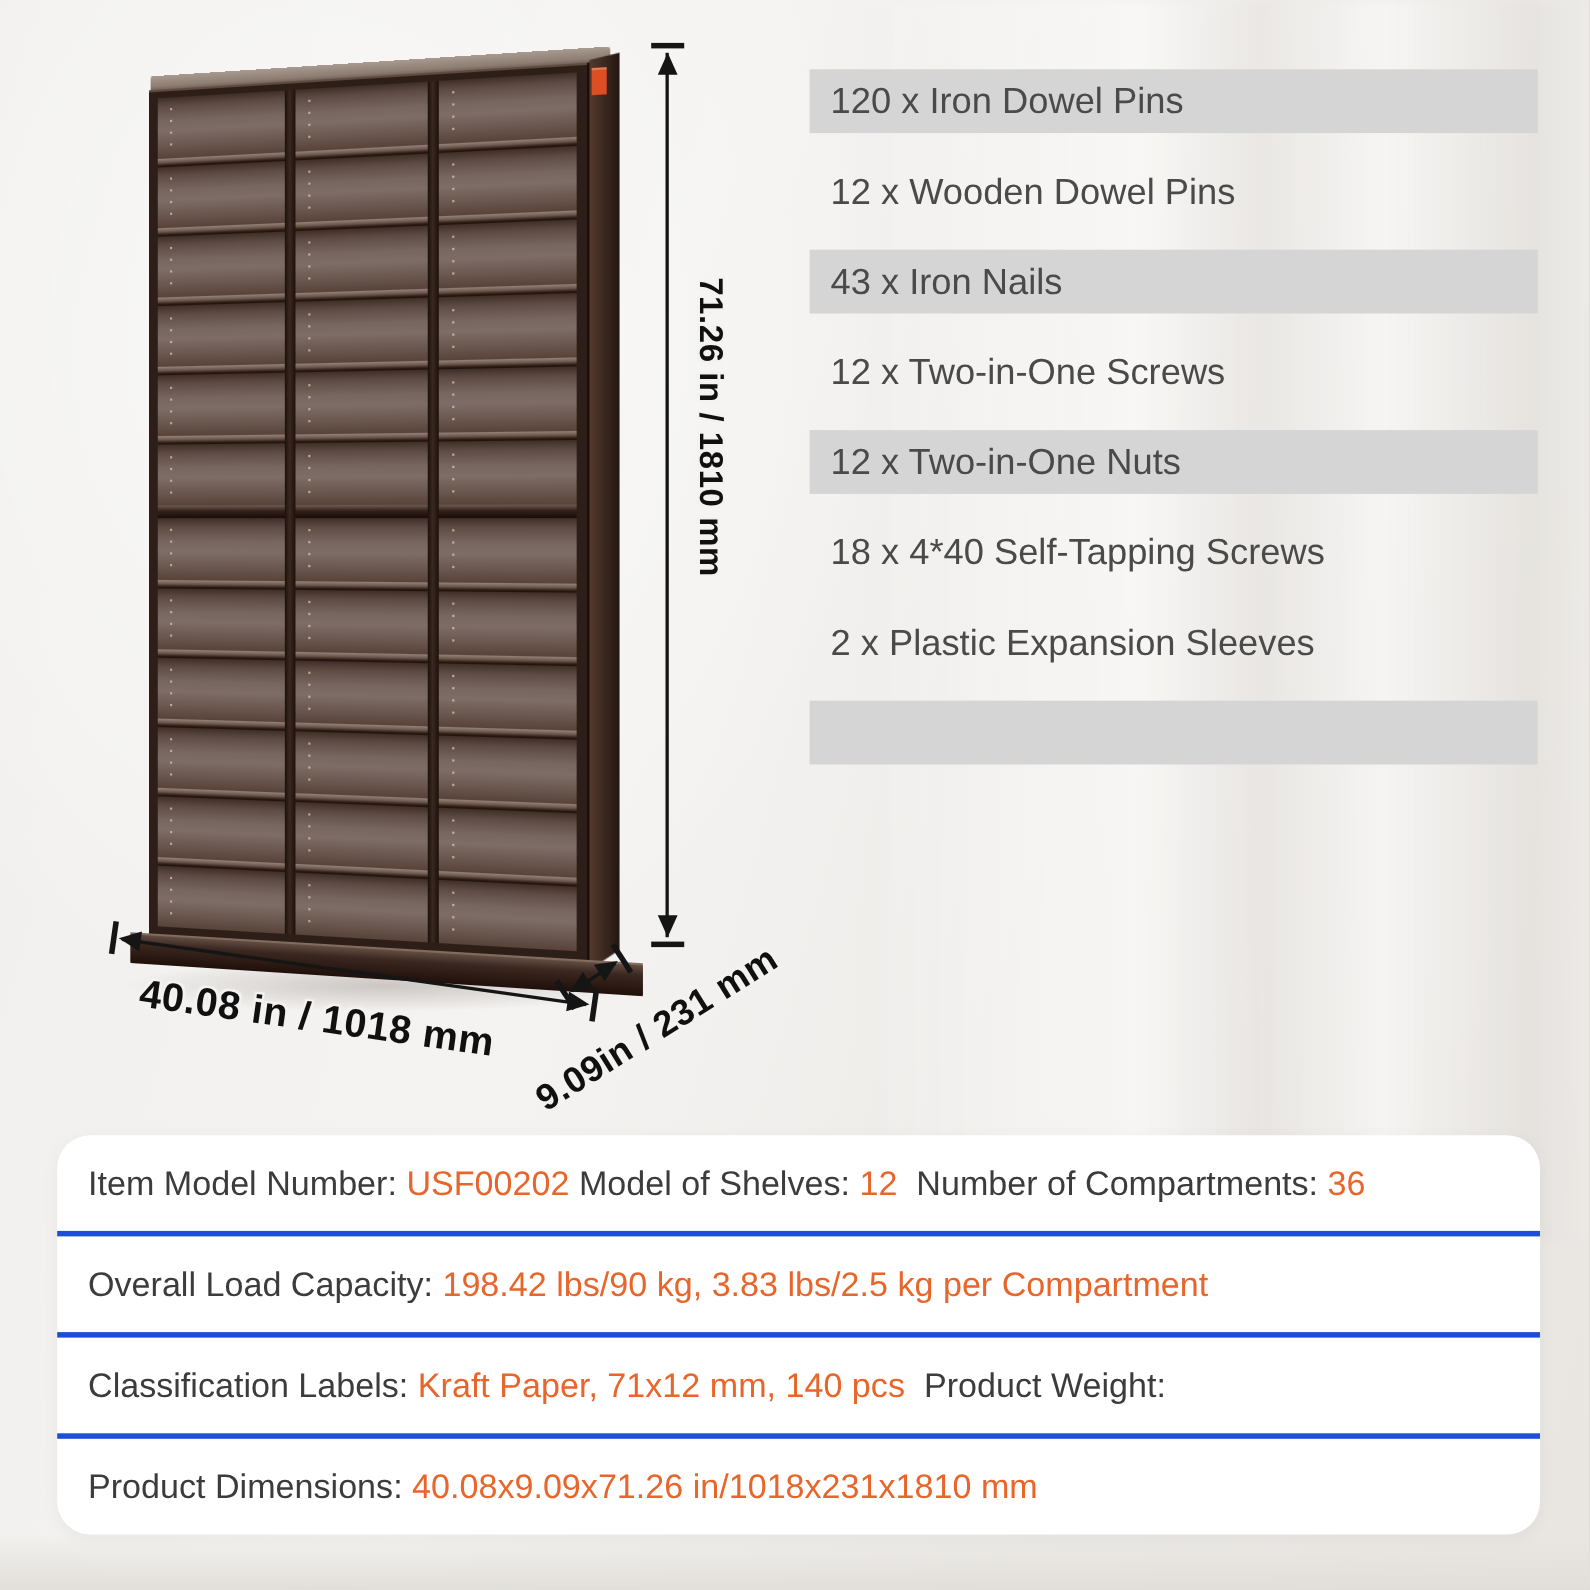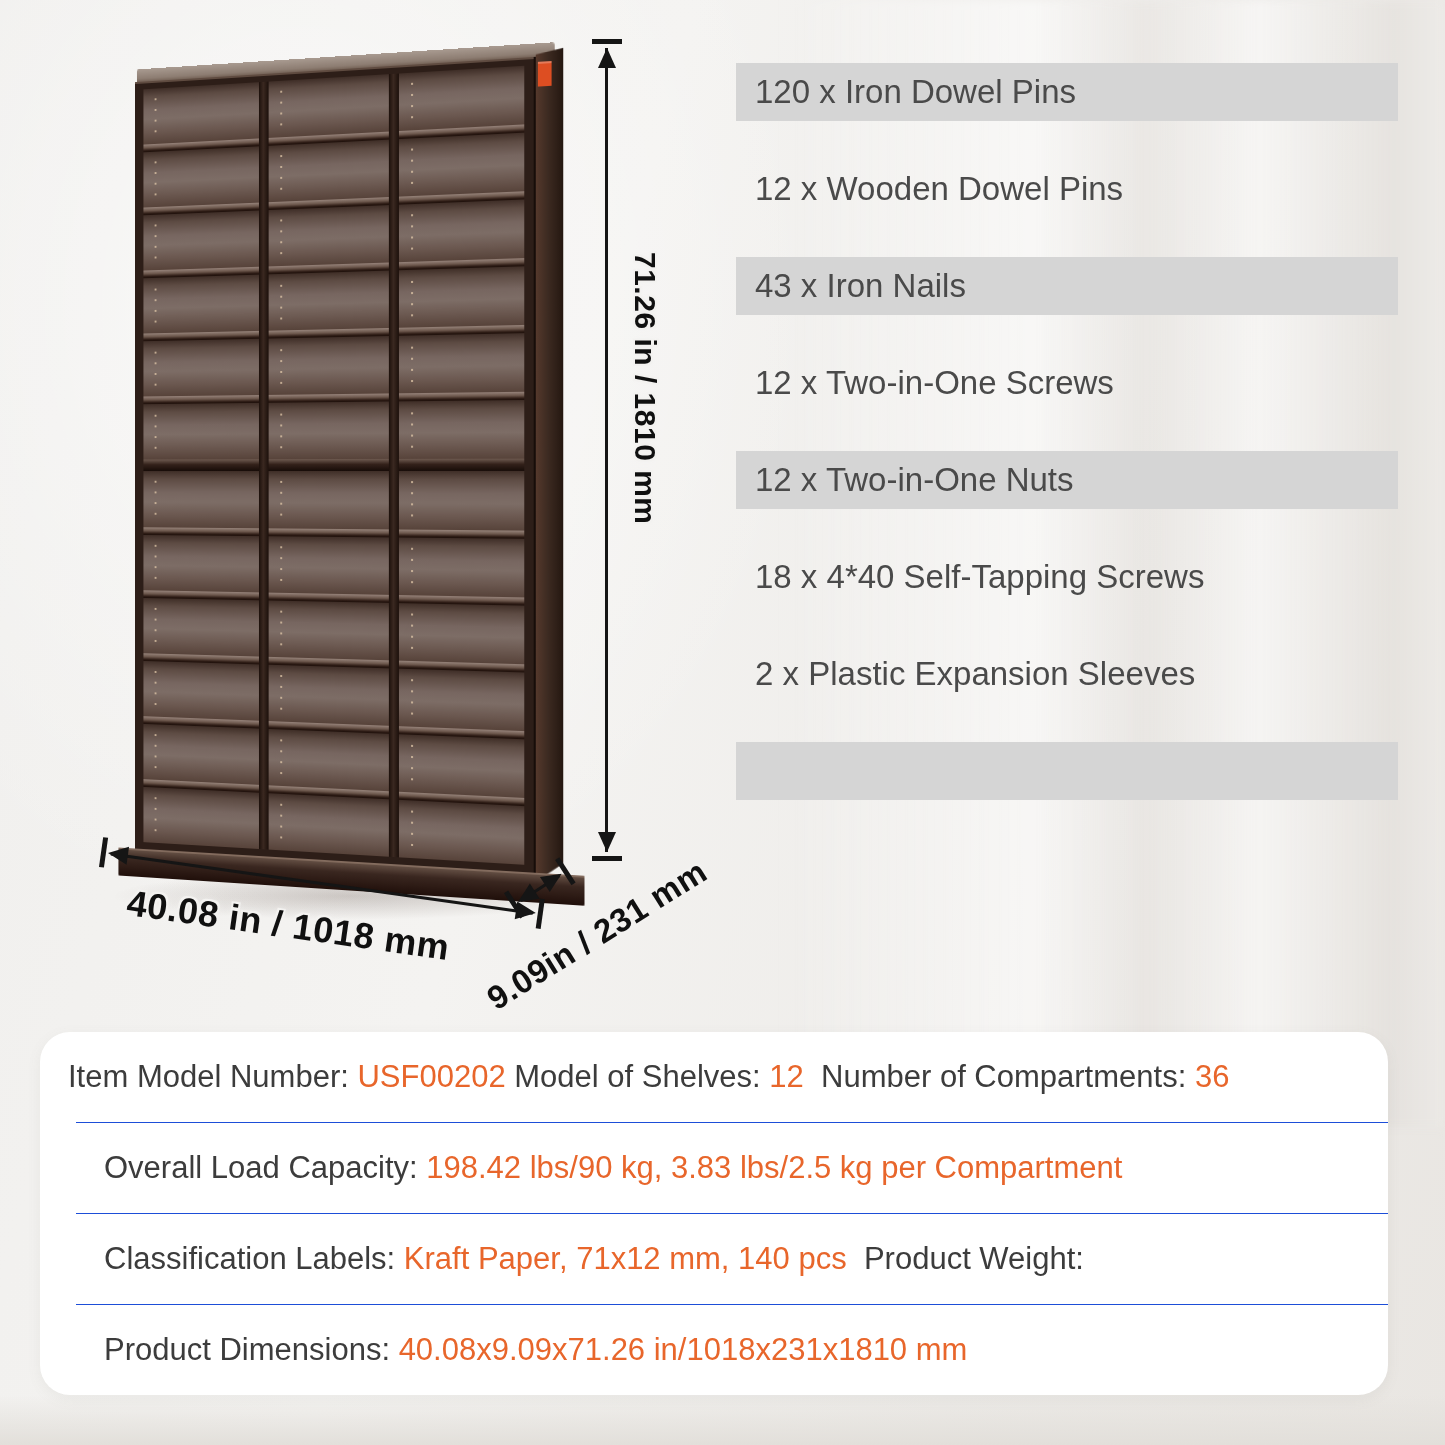--- a/index.html
+++ b/index.html
@@ -105,38 +105,38 @@
     text-shadow:-2px -2px 0 #f3f2f0,2px -2px 0 #f3f2f0,-2px 2px 0 #f3f2f0,2px 2px 0 #f3f2f0,0 0 7px #f3f2f0;
   }
   .dim-label-h{left:628px;top:252px;writing-mode:vertical-rl;font-size:30px;}
   .dim-label-w{left:130px;top:882px;font-size:36px;transform:rotate(8deg);transform-origin:0 0;}
   .dim-label-d{left:462px;top:902px;width:270px;height:66px;line-height:66px;text-align:center;
     font-size:33px;transform:rotate(-32deg);}
 
   
   .parts-list{position:absolute;left:736px;top:63px;width:662px;}
   .parts-row{
-    height:58px;margin-bottom:39px;display:flex;align-items:center;
+    height:58px;margin-bottom:24px;display:flex;align-items:center;
     padding-left:19px;box-sizing:border-box;
     font-size:33px;color:var(--list-text,#4a4a4a);
   }
   .parts-row.gray{background:var(--bar-gray,#d5d5d5);}
 
   
   .spec-panel{
-    position:absolute;left:40px;top:1032px;width:1348px;height:363px;
+    position:absolute;left:52px;top:1032px;width:1348px;height:363px;
     background:#ffffff;border-radius:30px;
     display:flex;flex-direction:column;
     box-shadow:0 4px 14px rgba(120,110,100,.08);
   }
   .spec-row{
     flex:1;display:flex;align-items:center;padding:0 10px 0 28px;
     font-size:31px;color:var(--spec-text,#3c3c3c);white-space:pre-wrap;
   }
-  .spec-row + .spec-row{border-top:1px solid #1d4ed8;margin-left:36px;}
+  .spec-row + .spec-row{border-top:5px solid #1d4ed8;}
   .spec-seg{white-space:pre-wrap;}
   .spec-seg.accent{color:var(--accent,#e8662b);font-weight:400;}
 </style>
 </head>
 <body>
 
 <div class="canvas">
 
   <div class="bg-glow"></div>
   <div class="bg-streaks"></div>

